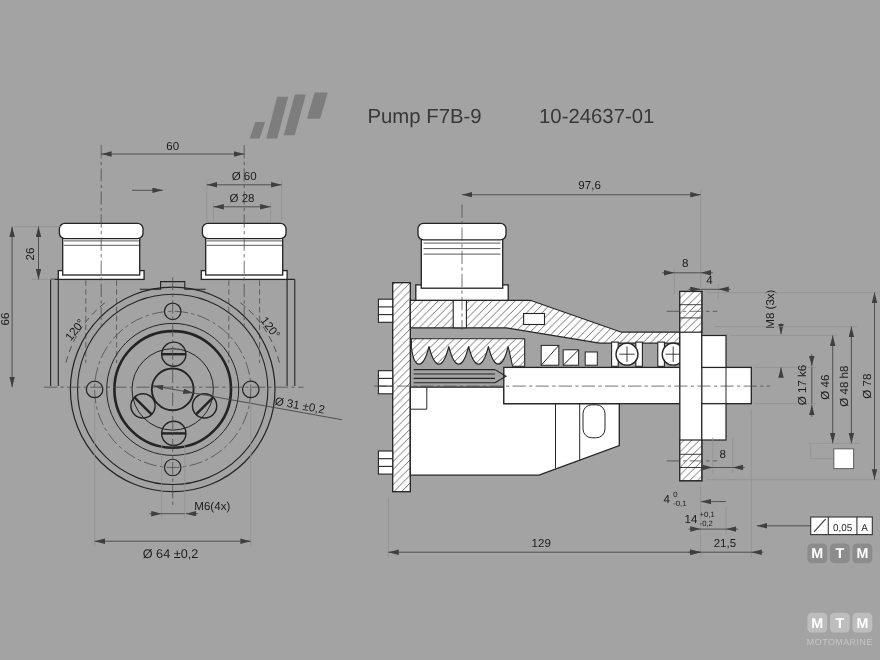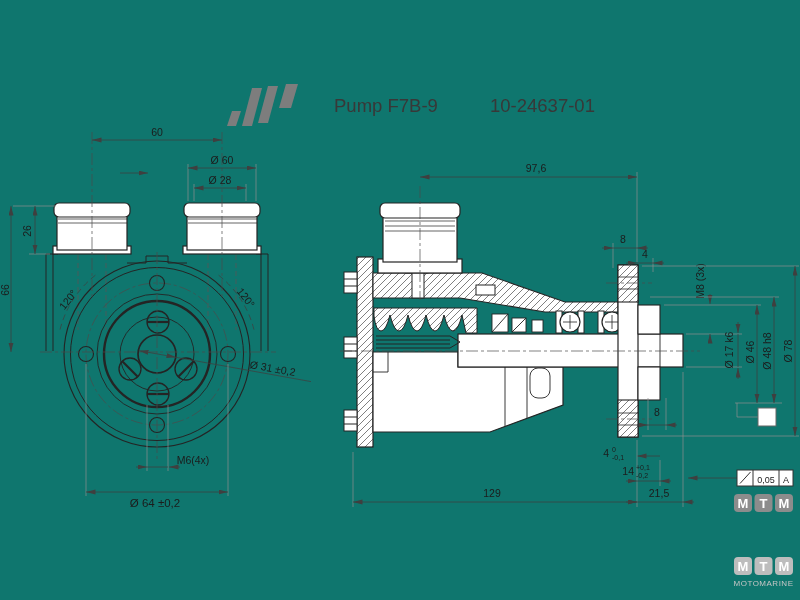--- a/index.html
+++ b/index.html
@@ -1,16 +1,16 @@
 <!DOCTYPE html>
 <html><head>
 <meta charset="utf-8">
 <style>
   html,body{margin:0;padding:0;background:#ffffff;}
-  .stage{position:relative;width:800px;height:600px;background:#0f766e;overflow:hidden;
+  .stage{position:relative;width:800px;height:600px;background:#a3a3a3;overflow:hidden;
          font-family:"Liberation Sans", sans-serif;}
   svg text{font-family:"Liberation Sans", sans-serif;fill:#1c1c1c;}
   .geo{stroke:#242424;fill:none;}
   .geow{stroke:#242424;fill:#ffffff;}
   .hatched{stroke:#242424;}
   .dim{stroke:#3f3f3f;stroke-width:0.75;fill:none;}
   .ext{stroke:#909090;stroke-width:0.7;fill:none;}
   .cl{stroke:#4a4a4a;stroke-width:0.7;stroke-dasharray:12 3 3 3;fill:none;}
   .hid{stroke:#555;stroke-width:0.8;stroke-dasharray:5 3;fill:none;}
   .dt{font-size:10.5px;text-anchor:middle;}

